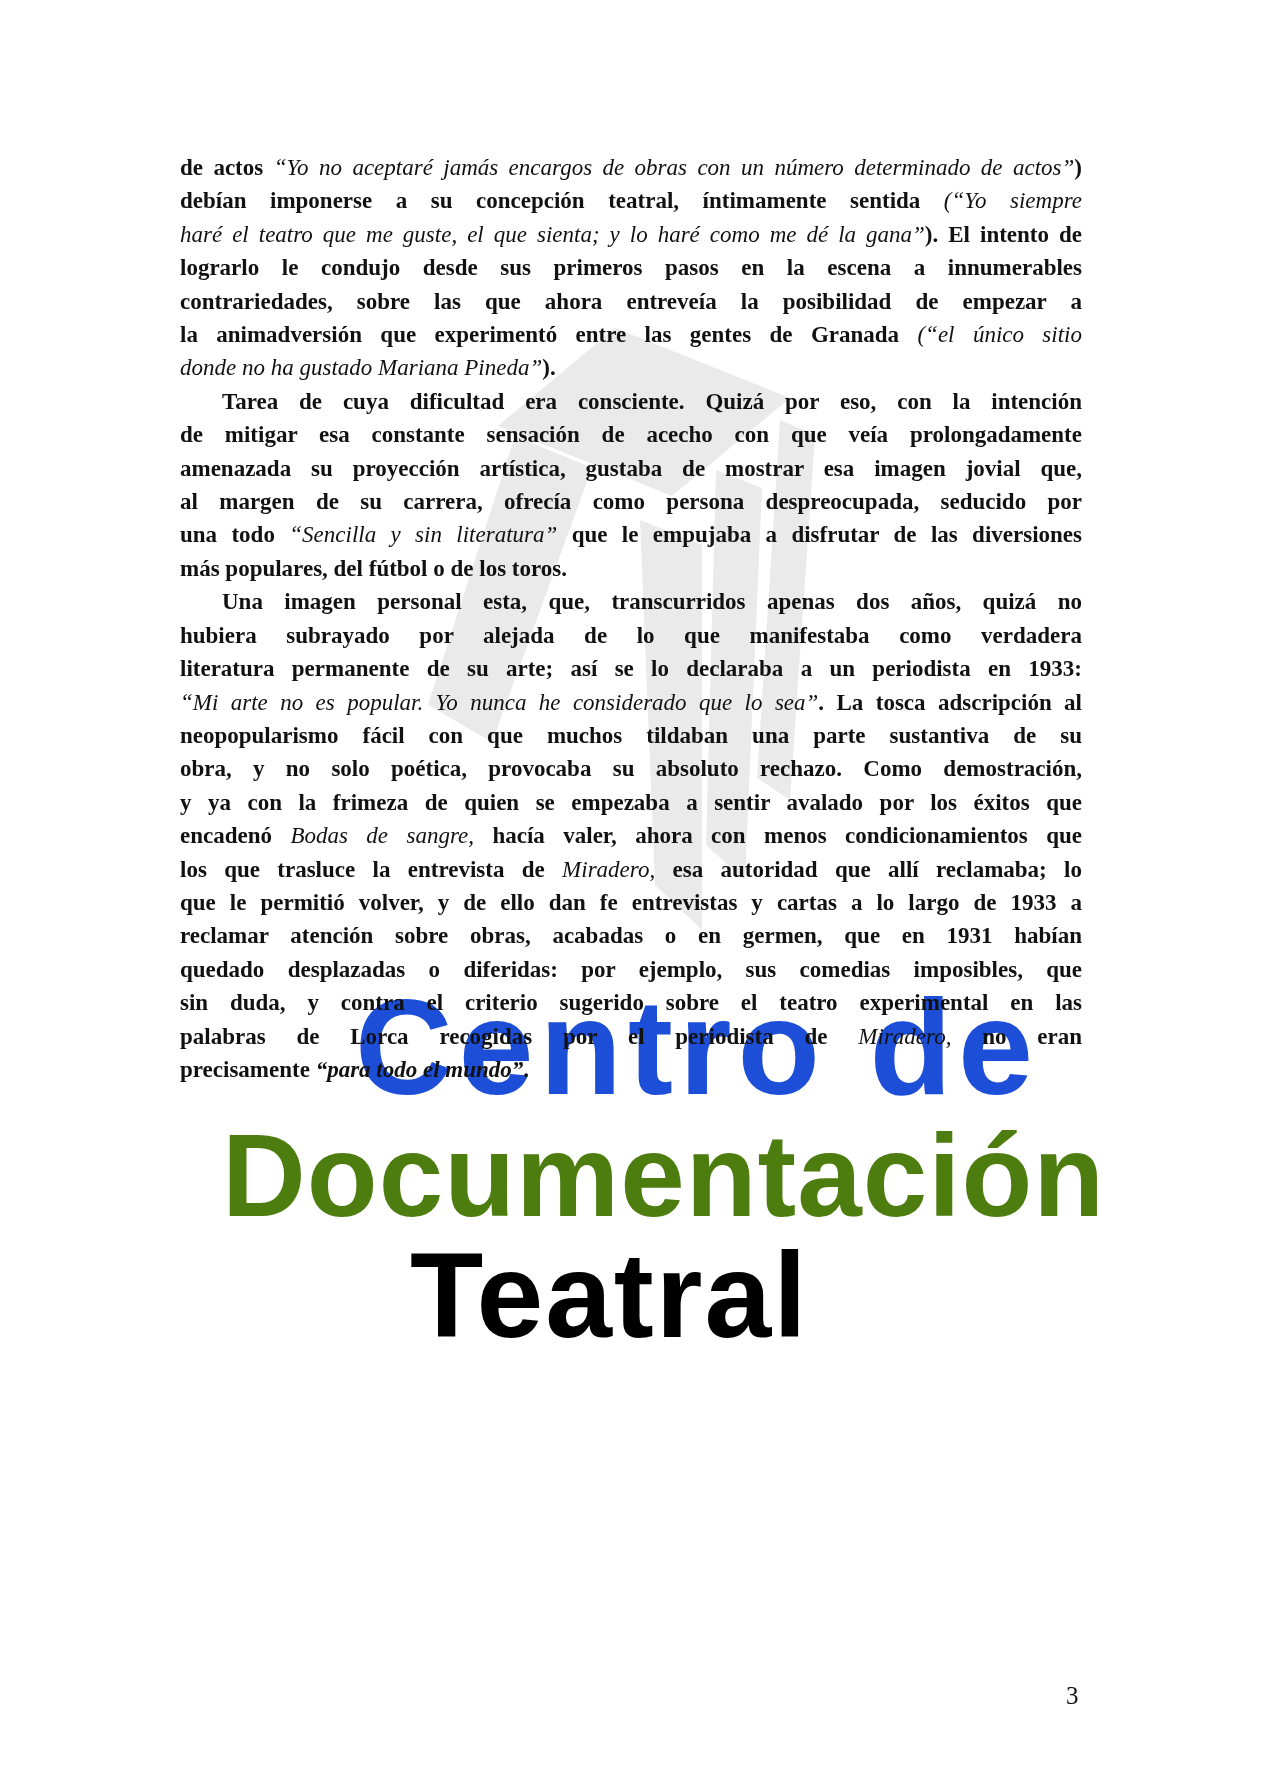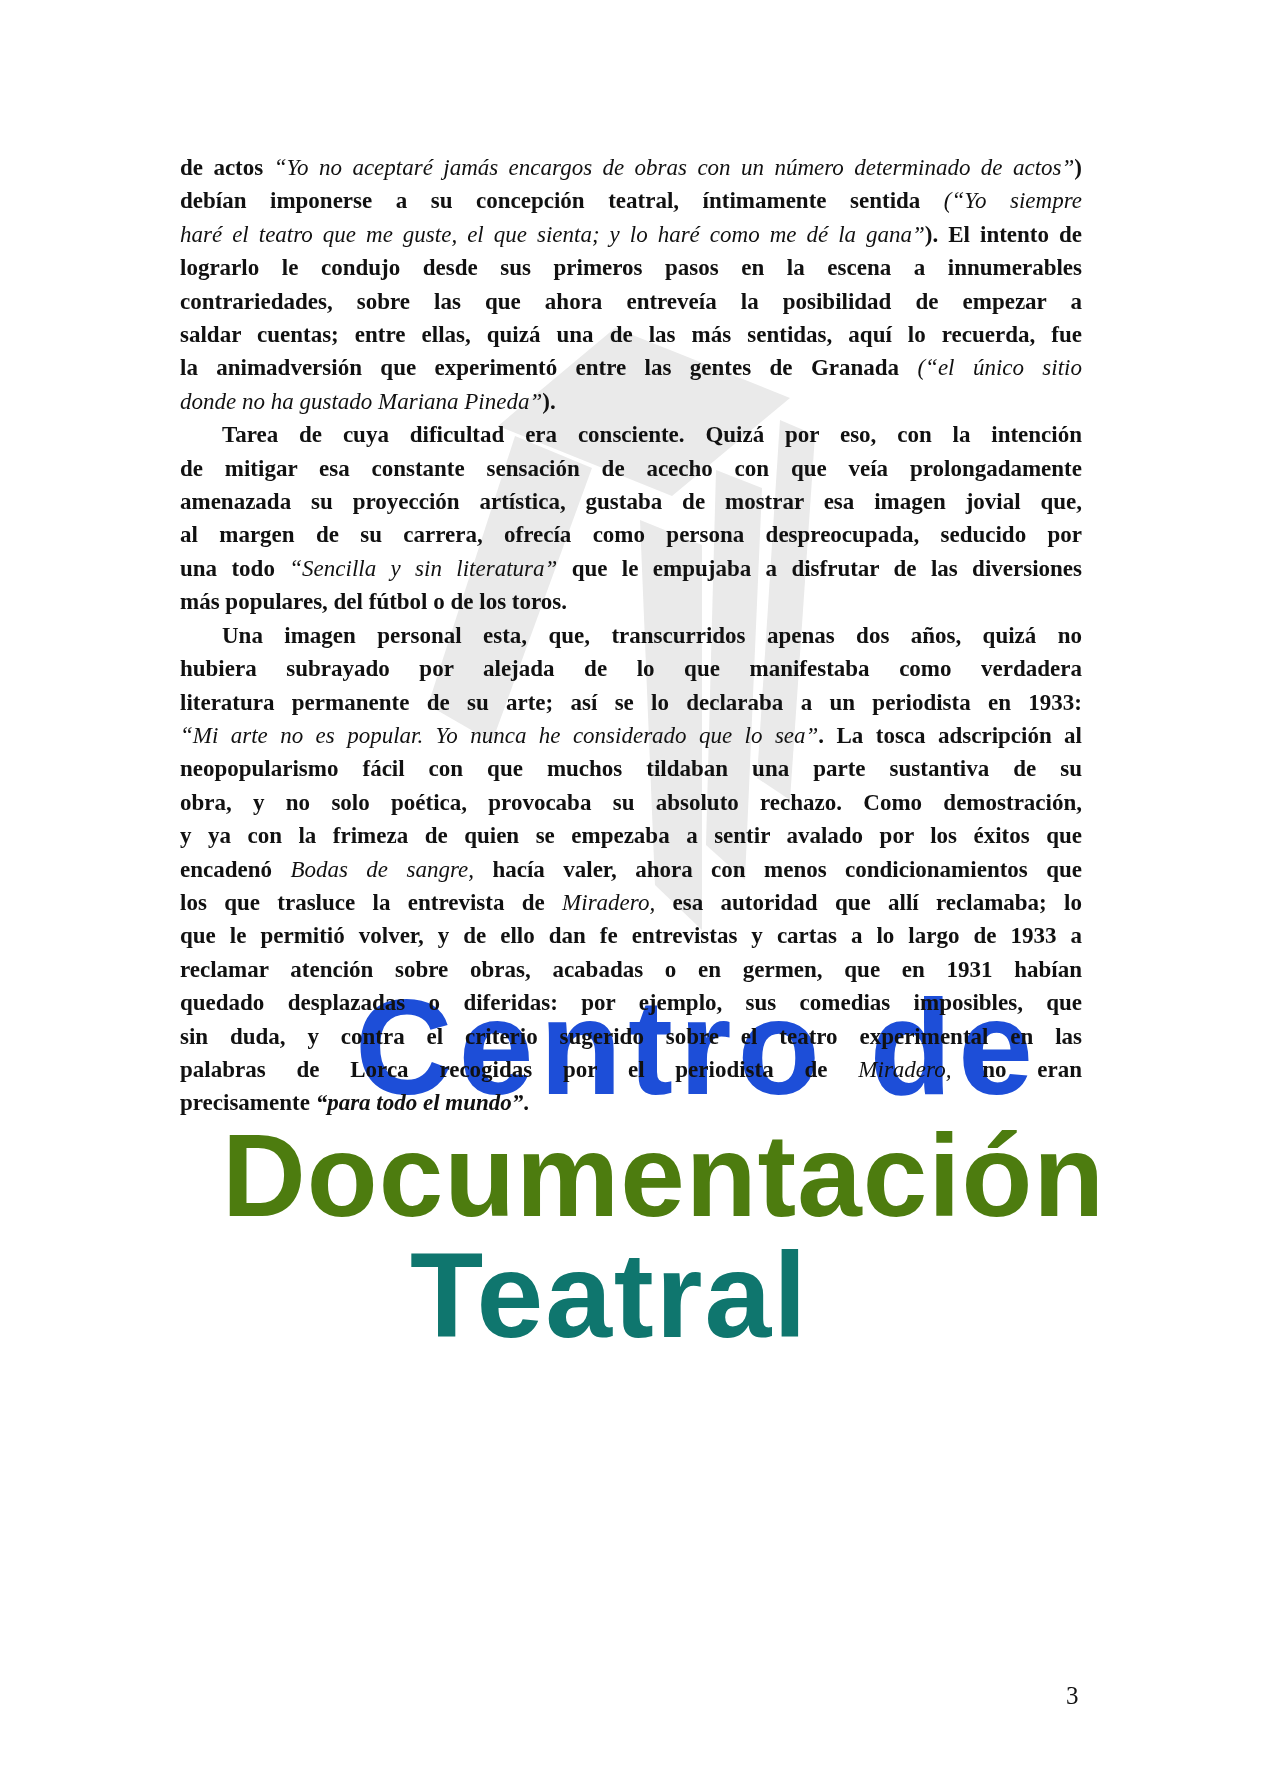--- a/index.html
+++ b/index.html
@@ -64,30 +64,29 @@
       <g>
         <polygon class="wm-poly" points="615,328 790,398 672,496 498,426" fill="#eaeaea"></polygon>
         <polygon class="wm-poly" points="515,436 592,468 492,742 428,705" fill="#eaeaea"></polygon>
         <polygon class="wm-poly" points="640,520 702,545 702,930 655,885" fill="#eaeaea"></polygon>
         <polygon class="wm-poly" points="716,470 762,488 745,880 706,845" fill="#eaeaea"></polygon>
         <polygon class="wm-poly" points="780,420 815,435 790,800 757,778" fill="#eaeaea"></polygon>
       </g>
     </svg>
     <div class="wm-text wm-line1" style="color: #1d4ed8;">Centro de</div>
     <div class="wm-text wm-line2" style="color: #4d7c0f;">Documentación</div>
-    <div class="wm-text wm-line3" style="color: #0f766e; text-align: right;">Teatral</div>
+    <div class="wm-text wm-line3" style="color: #000000; text-align: right;">Teatral</div>
   </div>
 
   <main class="text-block">
       <div class="line"><span class="seg-r">de actos </span><span class="seg-i">“Yo no aceptaré jamás encargos de obras con un número determinado de actos”</span><span class="seg-r">)</span></div>
       <div class="line"><span class="seg-r">debían imponerse a su concepción teatral, íntimamente sentida </span><span class="seg-i">(“Yo siempre</span></div>
       <div class="line"><span class="seg-i">haré el teatro que me guste, el que sienta; y lo haré como me dé la gana”</span><span class="seg-r">). El intento de</span></div>
       <div class="line"><span class="seg-r">lograrlo le condujo desde sus primeros pasos en la escena a innumerables</span></div>
       <div class="line"><span class="seg-r">contrariedades, sobre las que ahora entreveía la posibilidad de empezar a</span></div>
-      <div class="line"><span class="seg-r">saldar cuentas; entre ellas, quizá una de las más sentidas, aquí lo recuerda, fue</span></div>
       <div class="line"><span class="seg-r">la animadversión que experimentó entre las gentes de Granada </span><span class="seg-i">(“el único sitio</span></div>
       <div class="line para-end"><span class="seg-i">donde no ha gustado Mariana Pineda”</span><span class="seg-r">).</span></div>
       <div class="line indent"><span class="seg-r">Tarea de cuya dificultad era consciente. Quizá por eso, con la intención</span></div>
       <div class="line"><span class="seg-r">de mitigar esa constante sensación de acecho con que veía prolongadamente</span></div>
       <div class="line"><span class="seg-r">amenazada su proyección artística, gustaba de mostrar esa imagen jovial que,</span></div>
       <div class="line"><span class="seg-r">al margen de su carrera, ofrecía como persona despreocupada, seducido por</span></div>
       <div class="line"><span class="seg-r">una todo </span><span class="seg-i">“Sencilla y sin literatura”</span><span class="seg-r"> que le empujaba a disfrutar de las diversiones</span></div>
       <div class="line para-end"><span class="seg-r">más populares, del fútbol o de los toros.</span></div>
       <div class="line indent"><span class="seg-r">Una imagen personal esta, que, transcurridos apenas dos años, quizá no</span></div>
       <div class="line"><span class="seg-r">hubiera subrayado por alejada de lo que manifestaba como verdadera</span></div>

